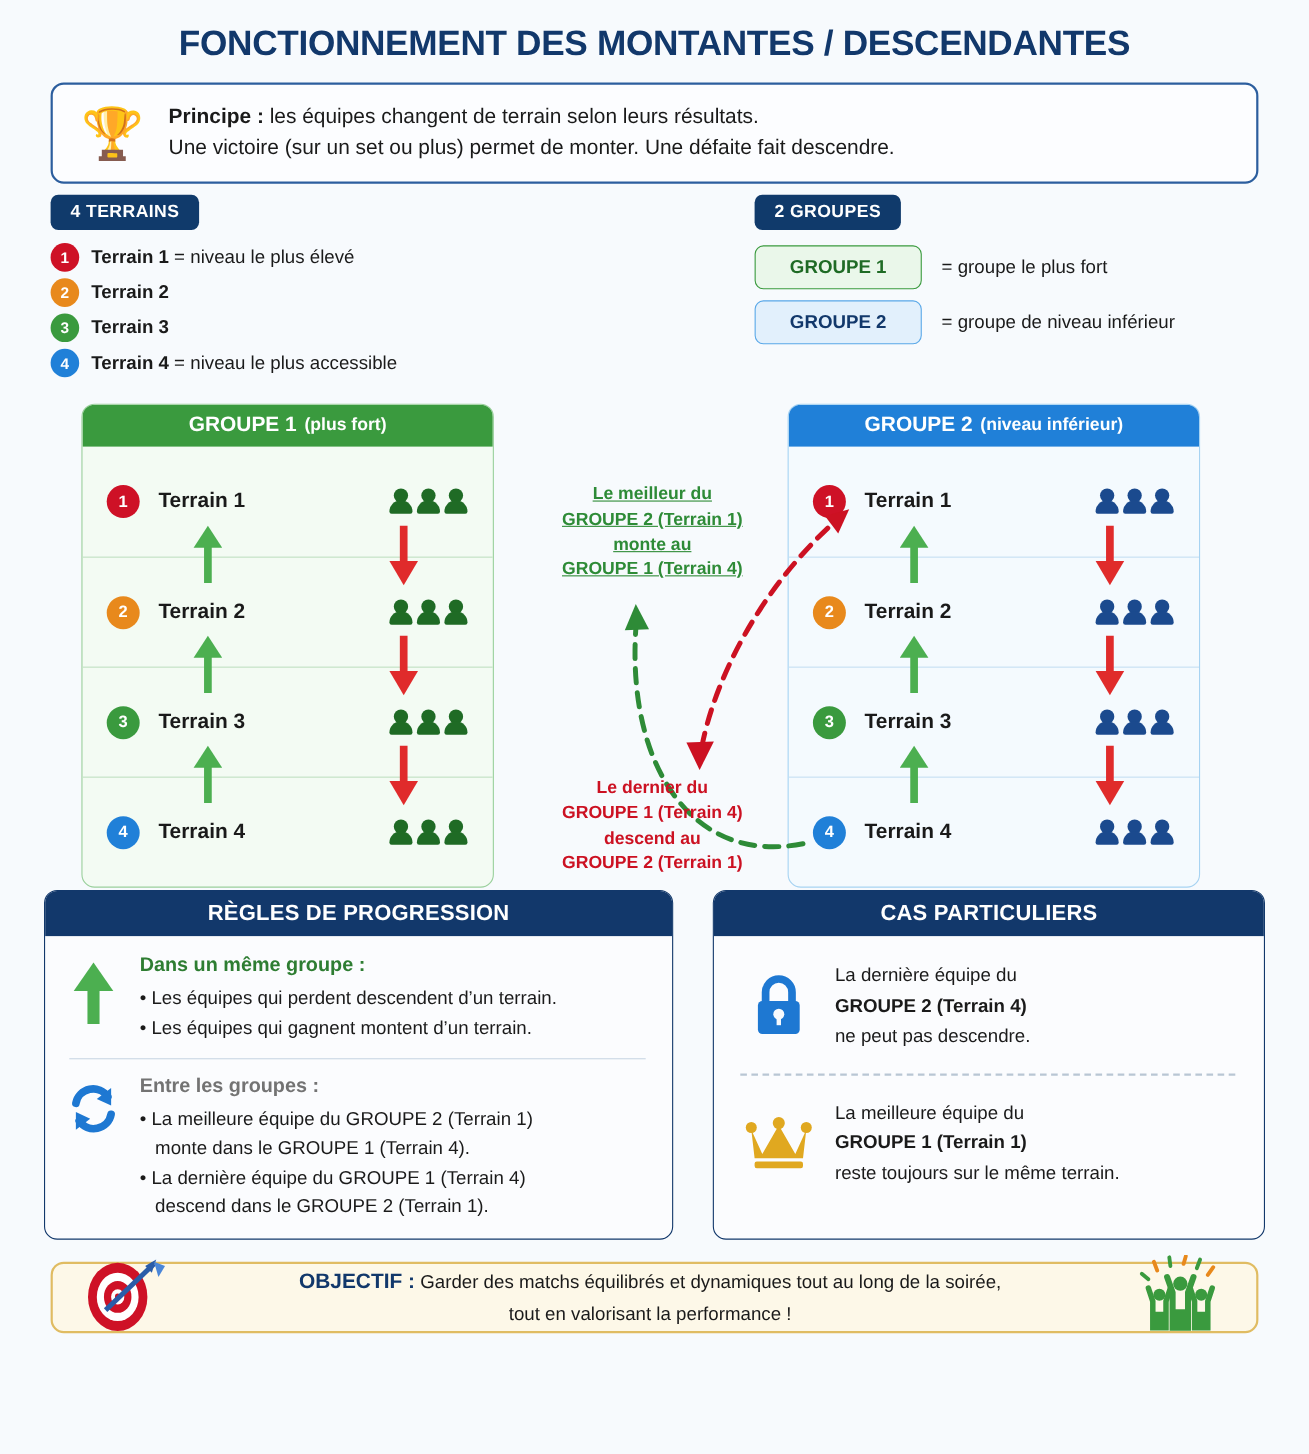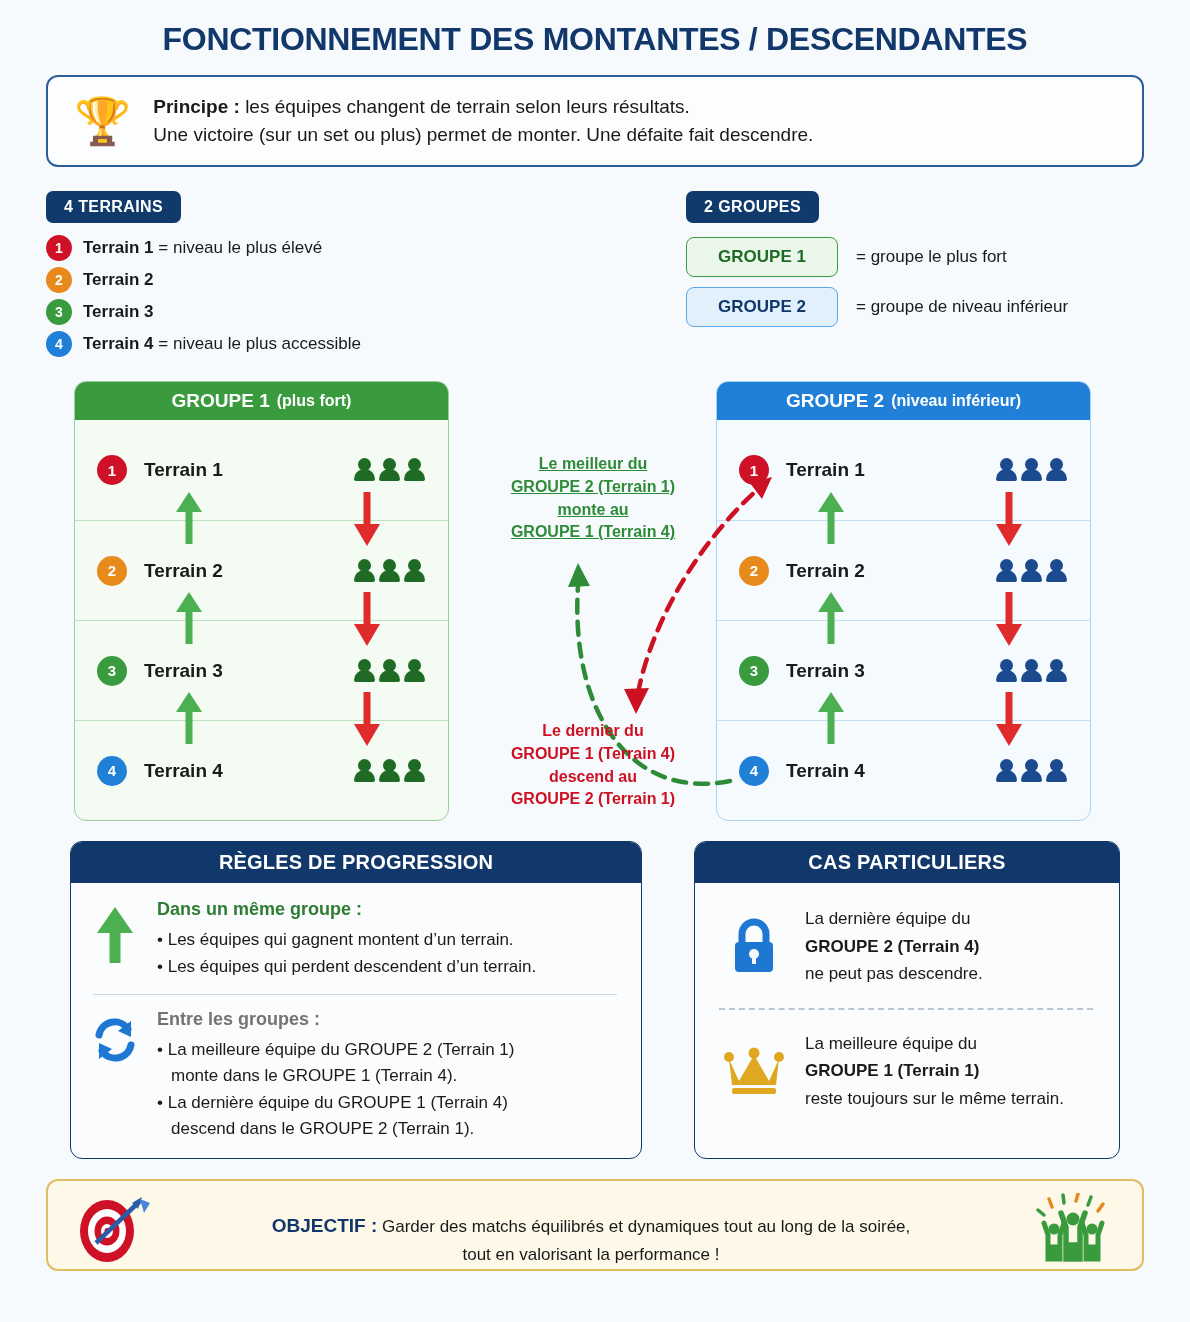--- a/index.html
+++ b/index.html
@@ -37,21 +37,21 @@
     padding: 0 26px;
     gap: 22px;
   }
   .trophy-icon { font-size: 46px; line-height: 1; flex: 0 0 auto; }
   .principe-lines { display: flex; flex-direction: column; gap: 6px; }
   .principe-l1 { font-size: 19px; }
   .principe-l1 b { font-weight: bold; }
   .principe-l2 { font-size: 19px; }
 
   
-  .legend-row { display: flex; margin-top: 24px; padding: 0 46px; }
+  .legend-row { display: flex; margin-top: 10px; padding: 0 46px; }
   .legend-left { width: 640px; }
   .legend-right { flex: 1; }
 
   .navy-chip {
     display: inline-block;
     background: #103A6B;
     color: #fff;
     font-size: 16px;
     font-weight: bold;
     letter-spacing: 0.4px;
@@ -150,21 +150,21 @@
     font-size: 16px;
     font-weight: bold;
     line-height: 1.42;
   }
   .center-note.up   { left: 478px; top: 72px;  color: #2E8B37; text-decoration: underline; }
   .center-note.down { left: 478px; top: 339px; color: #CC1122; }
 
   .center-svg { position: absolute; left: 400px; top: 0; width: 400px; height: 442px; }
 
   
-  .bottom-row { display: flex; gap: 52px; padding: 0 70px; margin-top: 18px; }
+  .bottom-row { display: flex; gap: 36px; padding: 0 40px; }
   .info-panel {
     border: 1.5px solid #12386B;
     border-radius: 12px;
     overflow: hidden;
     background: #FBFCFE;
   }
   .info-panel.rules { width: 572px; }
   .info-panel.cases { flex: 1; }
   .info-head {
     background: #12386B; color: #fff;
@@ -187,25 +187,25 @@
   .case-icon { flex: 0 0 62px; display: flex; justify-content: center; }
   .case-text { font-size: 17px; line-height: 1.62; }
   .cases-divider {
     height: 0; border-top: 2px dashed #B9C6D4;
     margin: 14px 6px;
   }
 
   
   .objectif-box {
     margin: 20px 46px 0 46px;
-    height: 92px;
+    height: 65px;
     border: 2px solid #E0BC62;
     border-radius: 12px;
     background: #FDF8E8;
-    display: flex; align-items: flex-end;
+    display: flex; align-items: center;
     padding: 0 26px;
     gap: 6px;
   }
   .objectif-target { flex: 0 0 auto; }
   .objectif-text {
     flex: 1; text-align: center;
     font-size: 17px; line-height: 1.65;
   }
   .objectif-text .lbl { color: #12386B; font-weight: bold; font-size: 19px; }
   .objectif-celebrate { flex: 0 0 auto; }
@@ -525,22 +525,22 @@
 
       <div class="rule-block">
         <div class="rule-icon">
           <svg width="42" height="62" viewBox="0 0 42 62">
             <line x1="21" y1="58" x2="21" y2="22" stroke="#4CAF50" stroke-width="11"></line>
             <polygon points="21,2 3,28 39,28" fill="#4CAF50"></polygon>
           </svg>
         </div>
         <div class="rule-text">
           <div class="rule-title green">Dans un même groupe :</div>
+          <div class="rule-li">• Les équipes qui perdent descendent d’un terrain.</div>
           <div class="rule-li">• Les équipes qui gagnent montent d’un terrain.</div>
-          <div class="rule-li">• Les équipes qui perdent descendent d’un terrain.</div>
         </div>
       </div>
 
       <div class="rules-divider"></div>
 
       <div class="rule-block">
         <div class="rule-icon">
           <svg width="50" height="50" viewBox="0 0 50 50">
             <path d="M 9 20 A 16 16 0 0 1 38 14" fill="none" stroke="#1E78D2" stroke-width="7" stroke-linecap="round"></path>
             <polygon points="41,22 28,16 41,6" fill="#1E78D2"></polygon>

